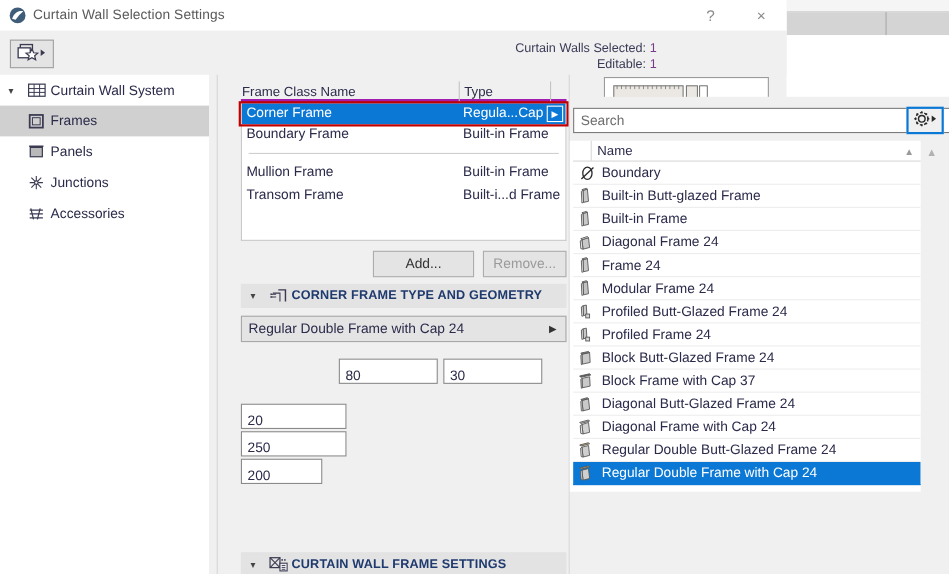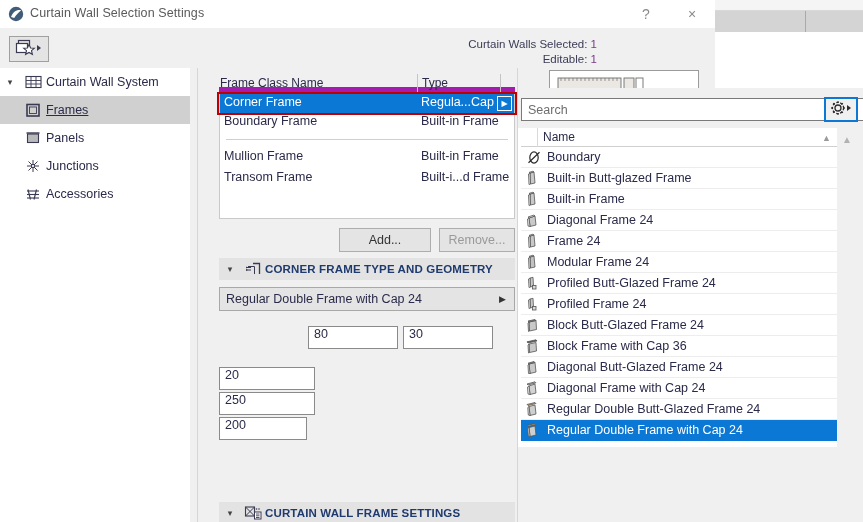--- a/index.html
+++ b/index.html
@@ -32,31 +32,31 @@
 
   
   .info-block { position:absolute; right:118px; top:37px; text-align:right; line-height:15px; font-size:11.5px; color:#3b3b57;}
   .info-block .num { color:#7a3a8a; }
 
   
   .preview { position:absolute; left:549px; top:70px; width:150px; height:26px; background:#ffffff; border:1px solid #9b9b9b; overflow:hidden;}
   
   .sidebar { position:absolute; left:0; top:68px; width:190px; height:454px; background:#ffffff; }
   .tree-item { position:relative; height:28px; display:flex; align-items:center; cursor:default; font-size:12.5px; color:#2a2a4a;}
-  .tree-item.selected { background:#d0d0d0;text-decoration:underline; }
+  .tree-item.selected { background:#d0d0d0; }
   .tw-chev { width:20px; display:flex; align-items:center; justify-content:center; color:#444; font-size:9px;}
   .tw-ico { width:26px; display:flex; align-items:center; justify-content:center;}
   .tree-item.child { padding-left:20px; }
   .sidebar-gap { position:absolute; left:190px; top:68px; width:8px; height:454px; background:#f0f0f0;}
   .sidebar-div { position:absolute; left:197px; top:68px; width:1px; height:454px; background:#d6d6d6;}
 
   
   .mid { position:absolute; left:205px; top:68px; width:313px; height:454px; background:#f0f0f0; }
 
-  .list-head { position:absolute; left:14px; top:8px; width:296px; height:18px; border-bottom:7px solid #a21caf;}
+  .list-head { position:absolute; left:14px; top:8px; width:296px; height:18px; border-bottom:4px solid #a21caf;}
   .lh-name { position:absolute; left:1px; top:0; font-size:12px; color:#2a2a4a;}
   .lh-type { position:absolute; left:203px; top:0; font-size:12px; color:#2a2a4a;}
   .lh-sep1 { position:absolute; left:198px; top:-2px; width:1px; height:20px; background:#c4c4c4;}
   .lh-sep2 { position:absolute; left:281px; top:-2px; width:1px; height:20px; background:#c4c4c4;}
 
   .clsbox { position:absolute; left:14px; top:26px; width:296px; height:125px; background:#ffffff; border:1px solid #c9c9c9; border-top:none;}
   .crow { position:absolute; left:0; height:19px; width:294px; font-size:12.5px; color:#2a2a4a; }
   .crow .cn { position:absolute; left:4px; top:1px; }
   .crow .ct { position:absolute; left:201px; top:1px; }
   .crow.sel { background:#0a78d4; color:#ffffff; }
@@ -78,27 +78,27 @@
   .sec-label { font-size:11.5px; font-weight:bold; color:#1f3a6e; letter-spacing:.15px;}
   .sec1 { top:190px; }
   .sec2 { top:434px; }
 
   .combo { position:absolute; left:14px; top:219px; width:296px; height:24px; background:#e4e4e4;
            border:1px solid #a8a8a8; display:flex; align-items:center; }
   .combo span { margin-left:6px; font-size:12.5px; color:#2a2a4a;}
   .combo .arr { position:absolute; right:8px; color:#333; font-size:9px;}
 
   .ti { position:absolute; height:23px; background:#ffffff; border:1px solid #8a8a8a;
-        display:flex; align-items:flex-start; font-size:12.5px; color:#2a2a4a; }
+        display:flex; align-items:flex-end; font-size:12.5px; color:#2a2a4a; }
   .ti span { margin-left:5px; }
   .ti-a { left:103px; top:258px; width:90px; }
   .ti-b { left:198px; top:258px; width:90px; }
   .ti-c { left:14px; top:299px; width:96px; }
   .ti-d { left:14px; top:324px; width:96px; }
-  .ti-e { left:14px; top:349px; width:88px; }
+  .ti-e { left:14px; top:349px; width:74px; }
 
   .diagram { position:absolute; left:328px; top:352px; width:145px; height:130px; }
 
   
   .rpanel { position:absolute; left:518px; top:88px; width:345px; height:434px; background:#f0f0f0; }
   .search { position:absolute; left:521px; top:98px; width:364px; height:23px; background:#ffffff; border:1px solid #7a7a7a;}
   .search .ph { position:absolute; left:6px; top:4px; font-size:12.5px; color:#6d6d6d;}
   .gear { position:absolute; left:824px; top:97px; width:34px; height:25px; background:#f0f0f0; border:2px solid #0a78d4;
           display:flex; align-items:center; justify-content:center;}
 
@@ -565,21 +565,21 @@
     <div class="irow">
       <span class="ic">
         <svg width="18" height="17" viewBox="0 0 18 17">
             <g stroke="#555" stroke-width="0.8">
           <polygon points="4,6 11,4.5 11.5,13 4.5,14.5" fill="#c9c9c9"></polygon>
           <polygon points="4,6 3,7 3.5,15 4.5,14.5" fill="#ececec"></polygon>
           <polygon points="3,5 12,3 11,1.8 2,3.8" fill="#5f5f5f"></polygon>
             </g>
           </svg>
       </span>
-      <span class="lbl">Block Frame with Cap 36</span>
+      <span class="lbl">Block Frame with Cap 37</span>
     </div>
 
     <div class="irow">
       <span class="ic">
         <svg width="18" height="17" viewBox="0 0 18 17">
             <g stroke="#555" stroke-width="0.8">
           <polygon points="4,5 10,3.5 11,13 5,14.5" fill="#c9c9c9"></polygon>
           <polygon points="4,5 3,6 3.5,14.5 5,14.5" fill="#ececec"></polygon>
           <polygon points="4,5 10,3.5 9,2.5 3,4.2" fill="#8b8b8b"></polygon>
             </g>

